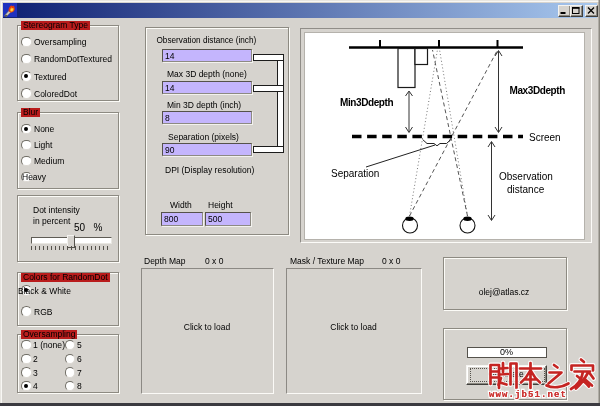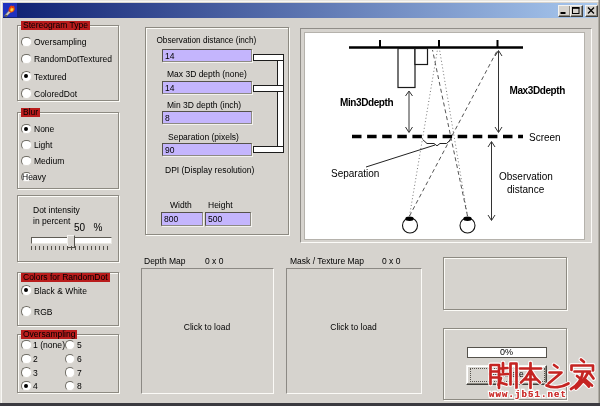--- a/index.html
+++ b/index.html
@@ -63,21 +63,21 @@
   <div class="rl" style="left:33px;top:205px">Dot intensity</div>
   <div class="rl" style="left:33px;top:216px">in percent</div>
   <div class="rl" style="left:74px;top:222.5px;font-weight:normal;font-size:10px">50&nbsp;&nbsp;&nbsp;%</div>
   <div class="abs" style="left:30.5px;top:237px;width:79px;height:4.5px;background:#fff;border:1px solid;border-color:#5f5c55 #e9e7e2 #e9e7e2 #5f5c55"></div>
   <div class="abs" style="left:66.5px;top:235px;width:6px;height:10.5px;background:#d6d3ce;border:1px solid;border-color:#f3f2ef #55524c #55524c #f3f2ef"></div>
   <div class="abs" style="left:31px;top:246px;width:80px;height:3.5px;background:repeating-linear-gradient(90deg,#55524c 0,#55524c 1px,rgba(0,0,0,0) 1px,rgba(0,0,0,0) 4px)"></div>
 
   <div class="gb" style="left:17px;top:272px;width:100px;height:52px"></div>
   <div class="gl" style="left:21px;top:273px">Colors for RandomDot</div>
   <div class="r s" style="left:21px;top:285px"></div>
-    <div class="rl" style="left:34px;top:285.5px">Black &amp; White</div>
+    <div class="rl" style="left:18px;top:285.5px">Black &amp; White</div>
   <div class="r" style="left:21px;top:306px"></div>
     <div class="rl" style="left:34px;top:306.5px">RGB</div>
 
   <div class="gb" style="left:17px;top:334px;width:100px;height:57px"></div>
   <div class="gl" style="left:21px;top:329.5px">Oversampling</div>
   <div class="r" style="left:21px;top:339.5px"></div>
     <div class="rl" style="left:33px;top:340px;font-size:8.6px">1 (none)</div>
   <div class="r" style="left:21px;top:353.5px"></div>
     <div class="rl" style="left:33px;top:354px">2</div>
   <div class="r" style="left:21px;top:367px"></div>
@@ -160,20 +160,21 @@
   <div class="rl" style="left:144px;top:256px">Depth Map</div>
   <div class="rl" style="left:205px;top:256px">0 x 0</div>
   <div class="rl" style="left:290px;top:256px">Mask / Texture Map</div>
   <div class="rl" style="left:382px;top:256px">0 x 0</div>
   <div class="pnl" style="left:141px;top:268px;width:131px;height:124px"></div>
   <div class="abs" style="left:141px;top:322px;width:132px;text-align:center">Click to load</div>
   <div class="pnl" style="left:286px;top:268px;width:134px;height:124px"></div>
   <div class="abs" style="left:286px;top:322px;width:135px;text-align:center">Click to load</div>
 
   <div class="gb" style="left:442.5px;top:257px;width:122px;height:51px"></div>
+  <div class="abs" style="left:443px;top:287px;width:122px;text-align:center">olej@atlas.cz</div>
 
   <div class="gb" style="left:442.5px;top:328px;width:122px;height:70px"></div>
   <div class="abs" style="left:466.5px;top:347px;width:78px;height:9px;background:#fff;border:1px solid #55524c;text-align:center;line-height:9.5px;font-size:9px">0%</div>
   <div class="abs" style="left:466px;top:364.5px;width:79px;height:18px;background:#d6d3ce;border:1px solid;border-color:#f6f5f2 #403f3c #403f3c #f6f5f2;box-shadow:inset -1px -1px 0 #8a877f,inset 1px 1px 0 #fff"></div>
   <div class="abs" style="left:470px;top:368px;width:73px;height:12px;border:1px dotted #55524c"></div>
   <div class="abs" style="left:466px;top:369px;width:80px;text-align:center">Generate</div>
 
   <svg class="abs" style="left:480px;top:352px" width="120" height="54" viewBox="0 0 120 54">
     <g fill="none" stroke="#fff" stroke-width="4.8" stroke-linecap="round" stroke-linejoin="round" opacity="0.9">
       <path d="M10.5,13 L10.5,32 M10.5,13 L19,13 L19,36 M10.5,19.5 L19,19.5 M10.5,25.5 L19,25.5"></path>

